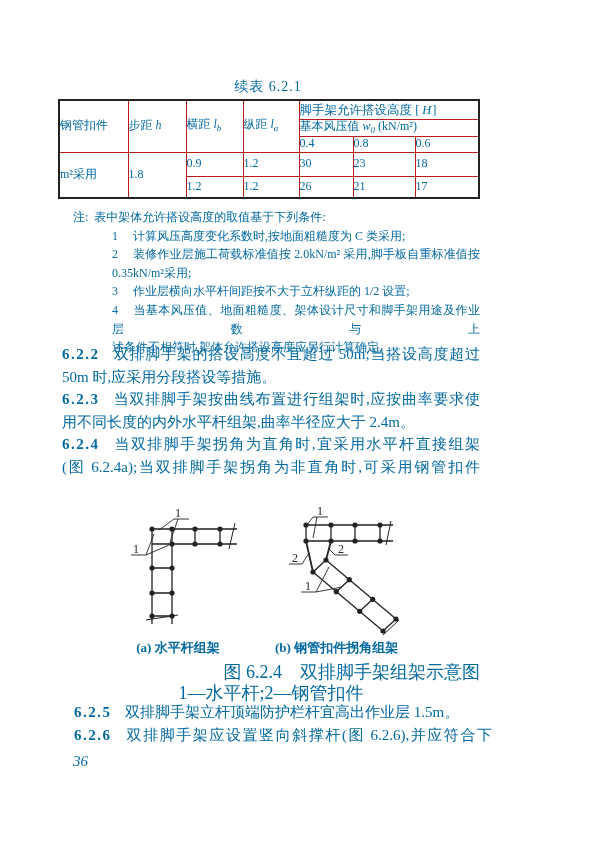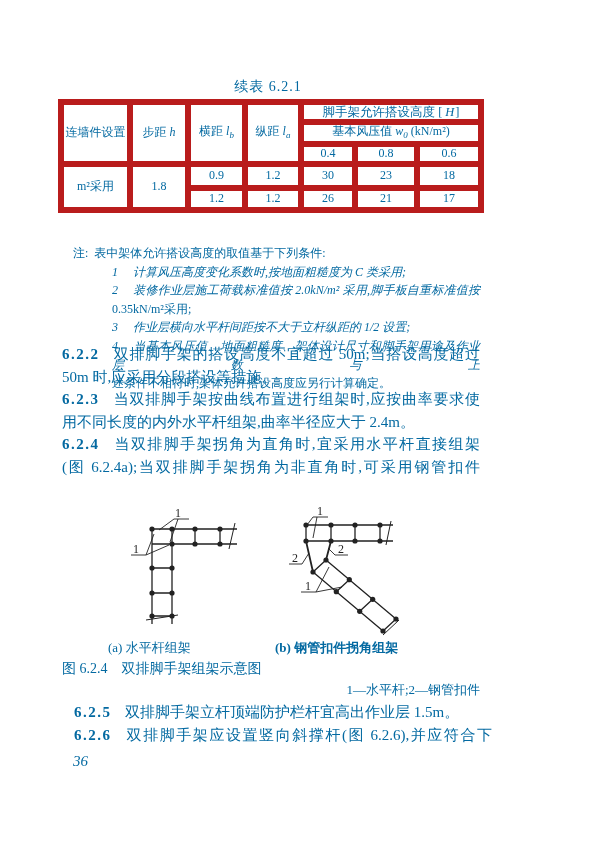--- a/index.html
+++ b/index.html
@@ -18,64 +18,64 @@
   .tbl-title{
     position:absolute;left:58px;top:78px;width:420px;
     text-align:center;font-size:14px;letter-spacing:1px;
   }
   table.spec{
     position:absolute;left:58px;top:99px;
     width:420px;border-collapse:collapse;table-layout:fixed;
     font-size:12px;
   }
   table.spec td{
-    border:6px solid #b91c1c;
-    text-align:center;vertical-align:middle;
+    border:1px solid #b91c1c;
+    text-align:left;vertical-align:middle;
     padding:0;line-height:1.15;
     overflow:hidden;
   }
   table.spec{border:2px solid #222;}
   table.spec td i{font-style:italic;margin-left:3px;font-family:"Liberation Serif",serif;}
   table.spec sub{font-size:9px;}
   .hbracket i{margin:0 1px;}
   
   .notes{
     position:absolute;left:62px;top:208px;width:418px;
     font-size:12px;line-height:18.6px;
   }
   .note-line{white-space:nowrap;}
-  .note-intro{padding-left:11px;margin-top:36px;}
+  .note-intro{padding-left:11px;}
   .note-tag{margin-right:6px;}
-  .note-item{padding-left:50px;font-style:italic;}
+  .note-item{padding-left:50px;}
   .note-num{display:inline-block;width:21px;}
   .note-cont{padding-left:50px;}
   .note-just{white-space:normal;text-align:justify;text-align-last:justify;}
   
   .sections{
     position:absolute;width:418px;
     font-size:15px;line-height:22.6px;
   }
   .sec-top1{left:62px;top:343px;}
   .sec-top2{left:74px;top:701px;}
   .line{width:418px;}
   .j{text-align:justify;text-align-last:justify;}
   .secnum{
     display:inline-block;width:51px;
     font-weight:bold;letter-spacing:1.5px;
   }
   
   .fig-svg{position:absolute;left:80px;top:504px;}
-  .cap-a{position:absolute;left:108px;top:639px;width:140px;
-         font-size:13px;font-weight:normal;}
+  .cap-a{position:absolute;left:108px;top:639px;width:140px;text-align:center;
+         font-size:13px;font-weight:bold;}
   .cap-b{position:absolute;left:275px;top:639px;width:150px;text-align:left;
          font-size:13px;font-weight:bold;}
-  .fig-title{position:absolute;left:62px;top:660px;width:418px;text-align:left;
-         font-size:14px;}
-  .fig-legend{position:absolute;left:62px;top:681px;width:418px;text-align:right;
-         font-size:13px;}
+  .fig-title{position:absolute;left:62px;top:660px;width:418px;text-align:right;
+         font-size:18px;}
+  .fig-legend{position:absolute;left:62px;top:681px;width:418px;text-align:center;
+         font-size:18px;}
   
   .pagenum{position:absolute;left:73px;top:753px;font-size:15px;font-style:italic;}
   svg text{font-family:"Liberation Serif","DejaVu Serif",serif;font-size:12px;fill:#1f1f1f;}
 </style>
 </head>
 <body>
 
 <div class="page">
 
   <div class="tbl-title">续表 6.2.1</div>
@@ -85,21 +85,21 @@
       <col style="width:69px">
         <col style="width:58px">
         <col style="width:57px">
       <col style="width:56px">
         <col style="width:54px">
         <col style="width:62px">
         <col style="width:64px">
     </colgroup>
     <tbody>
         <tr style="height:19px">
-      <td rowspan="3">连墙件设置</td>
+      <td rowspan="3">钢管扣件</td>
       <td rowspan="3"><span>步距</span><i>h</i></td>
       <td rowspan="3"><span>横距</span><i><span>l</span><sub>b</sub></i></td>
       <td rowspan="3"><span>纵距</span><i><span>l</span><sub>a</sub></i></td>
       <td colspan="3" class="hbracket" style="font-size:12.5px"><span>脚手架允许搭设高度</span> <span>[</span><i>H</i><span>]</span></td>
     </tr>
     <tr style="height:17px">
       <td colspan="3"><span>基本风压值</span><i><span>w</span><sub>0</sub></i> <span>(kN/m²)</span></td>
     </tr>
     <tr style="height:16px">
       <td>0.4</td>

